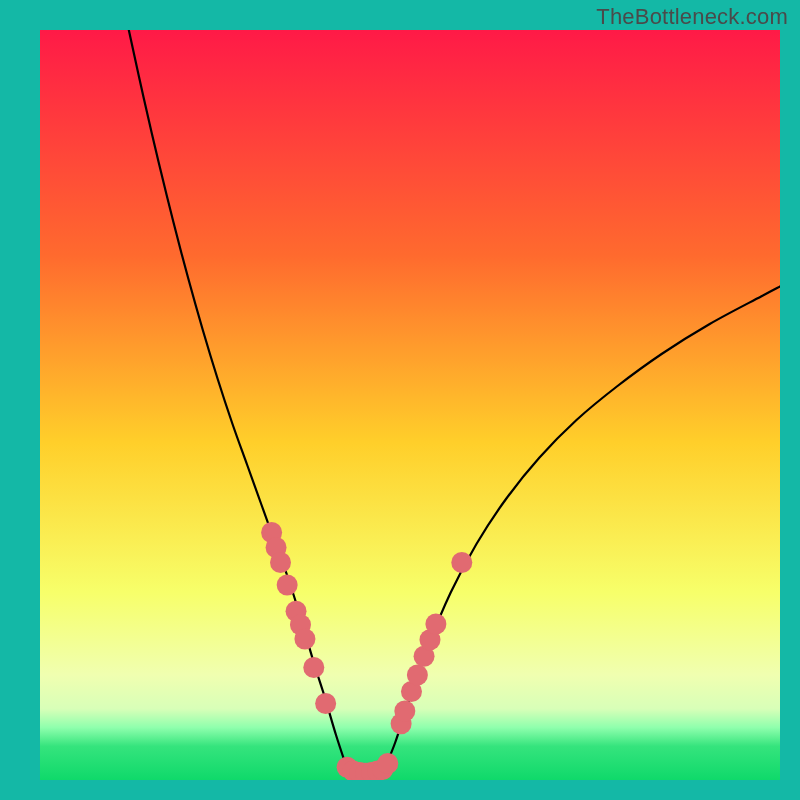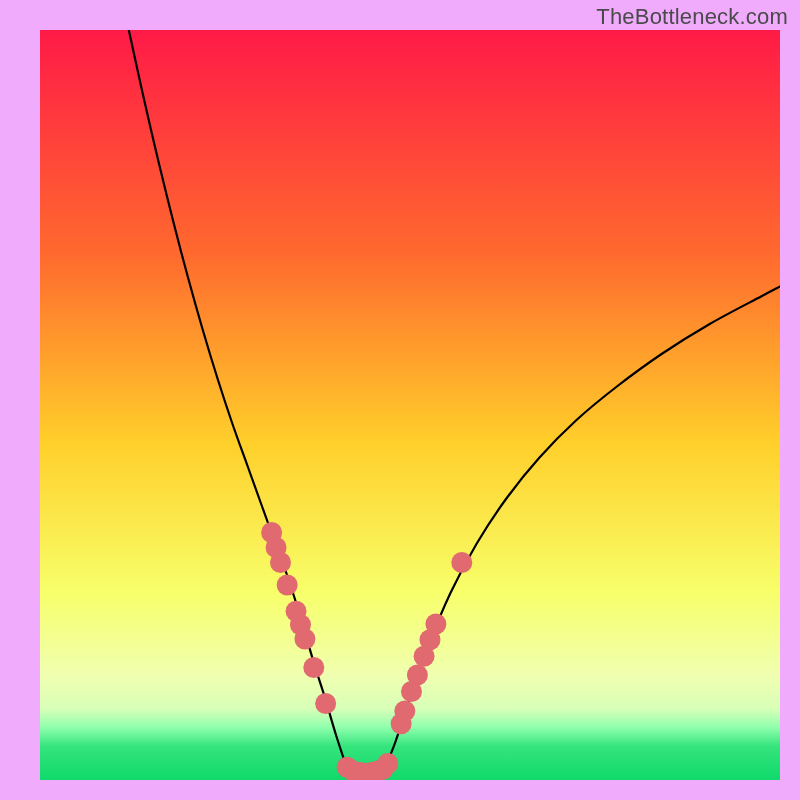--- a/index.html
+++ b/index.html
@@ -9,21 +9,21 @@
     height: 800px;
     background: #000;
     overflow: hidden;
   }
   .frame {
     position: absolute;
     left: 0;
     top: 0;
     width: 800px;
     height: 800px;
-    background: #f0abfc;
+    background: #14b8a6;
   }
   .watermark {
     position: absolute;
     top: 4px;
     right: 12px;
     font-family: Arial, Helvetica, sans-serif;
     font-size: 22px;
     color: #4a4a4a;
     letter-spacing: 0.2px;
   }

